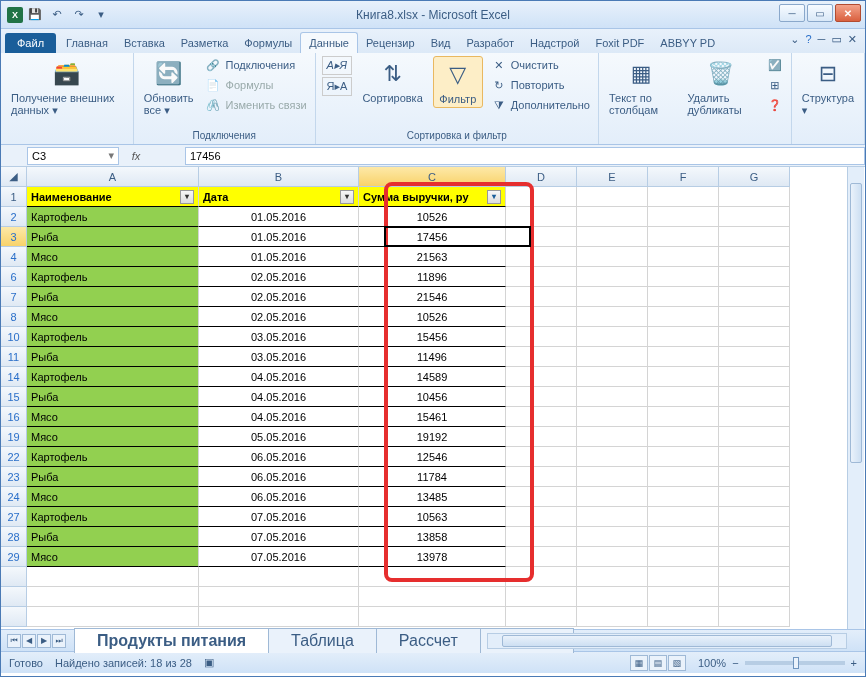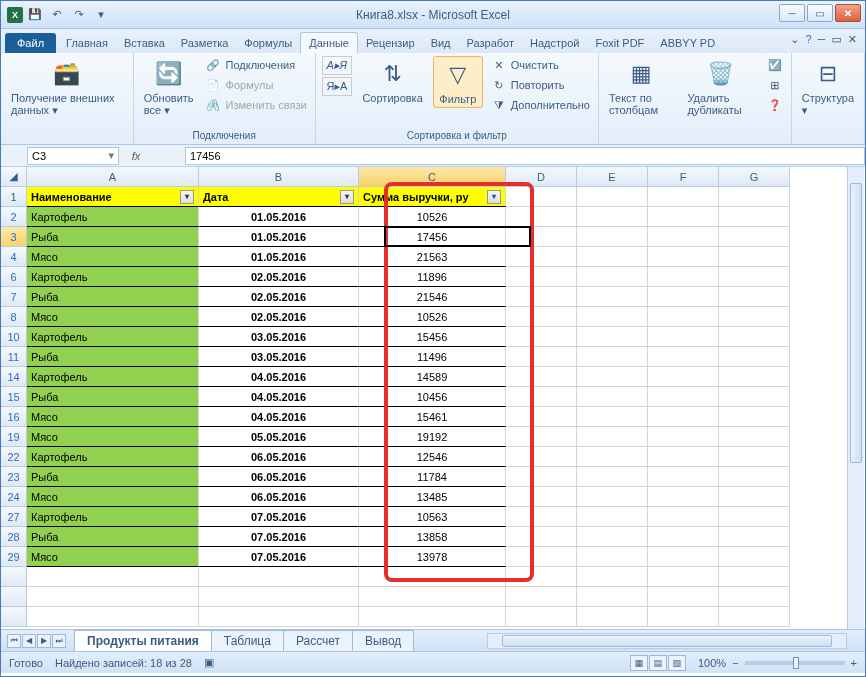--- a/index.html
+++ b/index.html
@@ -37,31 +37,31 @@
 .rh{width:26px;background:linear-gradient(#f4f8fc,#dfe9f4);border-right:1px solid #b7cde4;border-bottom:1px solid #b7cde4;display:flex;align-items:center;justify-content:center;color:#3b5d84;}
 .ch{background:linear-gradient(#f4f8fc,#dfe9f4);border-right:1px solid #b7cde4;border-bottom:1px solid #b7cde4;display:flex;align-items:center;justify-content:center;color:#3b5d84;}
 .ch.active{background:linear-gradient(#fde9a8,#f8d26a);}
 .rows{}
 .row{display:flex;height:20px;}
 .row .rh{font-size:11px;}
 .row .rh.active{background:linear-gradient(#fde9a8,#f8d26a);}
 .cell{border-right:1px solid #d4d4d4;border-bottom:1px solid #000;padding:0 4px;display:flex;align-items:center;background:#fff;overflow:hidden;}
 .cell.hdr{background:#ffff00;font-weight:bold;justify-content:center;border-bottom:1px solid #000;}
 .cell.name{background:#92d050;border-bottom:1px solid #000;}
-.cell.date{justify-content:center;border-bottom:1px solid #000;font-weight:bold;}
+.cell.date{justify-content:center;border-bottom:1px solid #000;}
 .cell.val{justify-content:center;border-bottom:1px solid #000;}
 .cell.blank{border-right:1px solid #d4d4d4;border-bottom:1px solid #d4d4d4;}
 .filter-dd{width:14px;height:14px;background:linear-gradient(#f7f7f7,#ddd);border:1px solid #999;margin-left:auto;display:flex;align-items:center;justify-content:center;font-size:8px;color:#333;}
 .filter-dd.applied{color:#1a5e9a;}
 .highlight-box{position:absolute;border:4px solid #e62e2e;border-radius:8px;pointer-events:none;left:383px;top:15px;width:150px;height:400px;}
 .active-cell-border{position:absolute;border:2px solid #000;pointer-events:none;left:383px;top:59px;width:147px;height:21px;}
 .sheet-tabs{height:22px;background:linear-gradient(#e3eefa,#cfe2f7);border-top:1px solid #a9c5e7;display:flex;align-items:center;padding-left:6px;position:relative;}
 .stnav{display:flex;gap:1px;margin-right:8px;}
 .stnav span{width:14px;height:14px;border:1px solid #9fb9d6;background:#eaf2fb;display:flex;align-items:center;justify-content:center;font-size:8px;color:#3b5d84;}
-.stab{padding:3px 12px;background:#eaf2fb;border:1px solid #9fb9d6;border-bottom:none;margin-right:-1px;font-size:12px;color:#3b5d84;}
+.stab{padding:3px 22px;background:#eaf2fb;border:1px solid #9fb9d6;border-bottom:none;margin-right:-1px;font-size:16px;color:#3b5d84;}
 .stab.active{background:#fff;font-weight:bold;}
 .hscroll{position:absolute;right:18px;top:3px;width:360px;height:16px;background:#e3eefa;border:1px solid #b7cde4;}
 .hscroll .thumb{position:absolute;left:14px;top:1px;width:330px;height:12px;background:linear-gradient(#eaf2fb,#cddff2);border:1px solid #9fb9d6;border-radius:2px;}
 .vscroll{position:absolute;right:1px;top:166px;width:17px;height:462px;background:#e3eefa;border-left:1px solid #b7cde4;}
 .vscroll .thumb{position:absolute;top:16px;left:2px;width:12px;height:280px;background:linear-gradient(90deg,#eaf2fb,#cddff2);border:1px solid #9fb9d6;border-radius:2px;}
 .statusbar{height:22px;background:linear-gradient(#e3eefa,#cfe2f7);border-top:1px solid #a9c5e7;display:flex;align-items:center;padding:0 8px;color:#3b5d84;gap:12px;}
 .statusbar .zoom{margin-left:auto;display:flex;align-items:center;gap:6px;}
 .zoom .slider{width:100px;height:4px;background:#b7cde4;position:relative;}
 .zoom .slider .th{position:absolute;left:48px;top:-4px;width:6px;height:12px;background:#eaf2fb;border:1px solid #6f94bd;}
 .zoom .vbtns{display:flex;gap:1px;margin-right:6px;}

